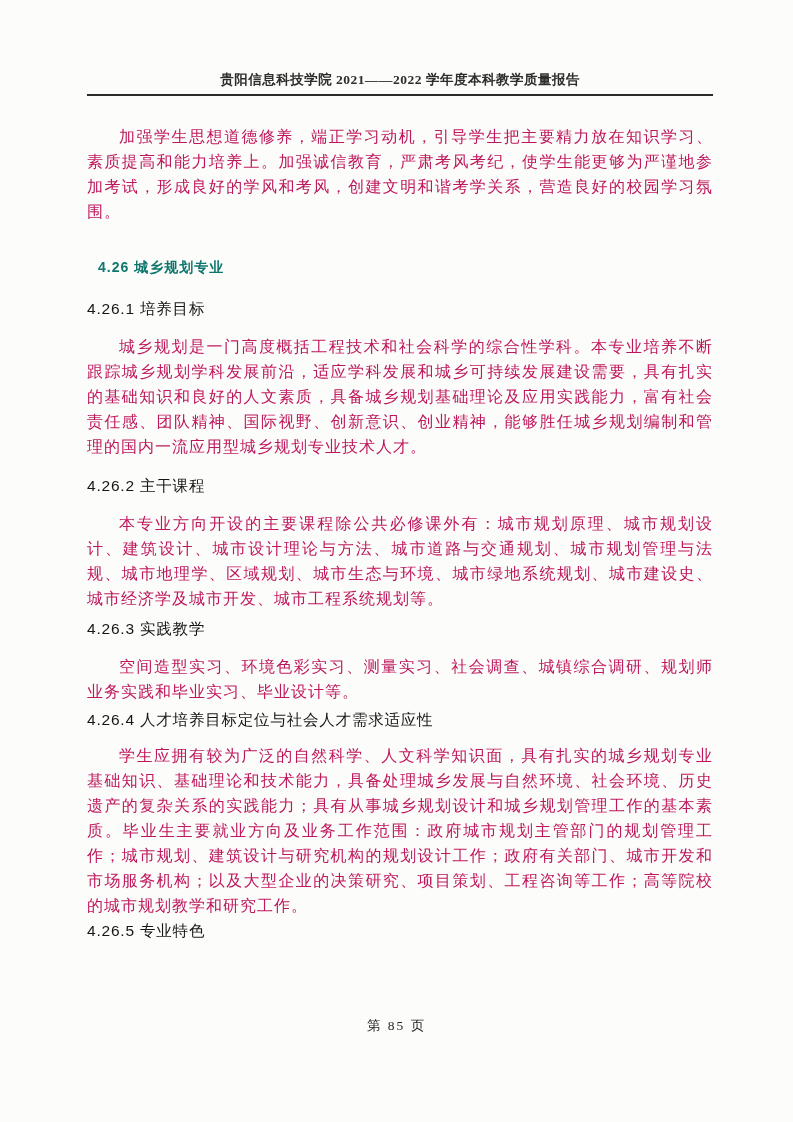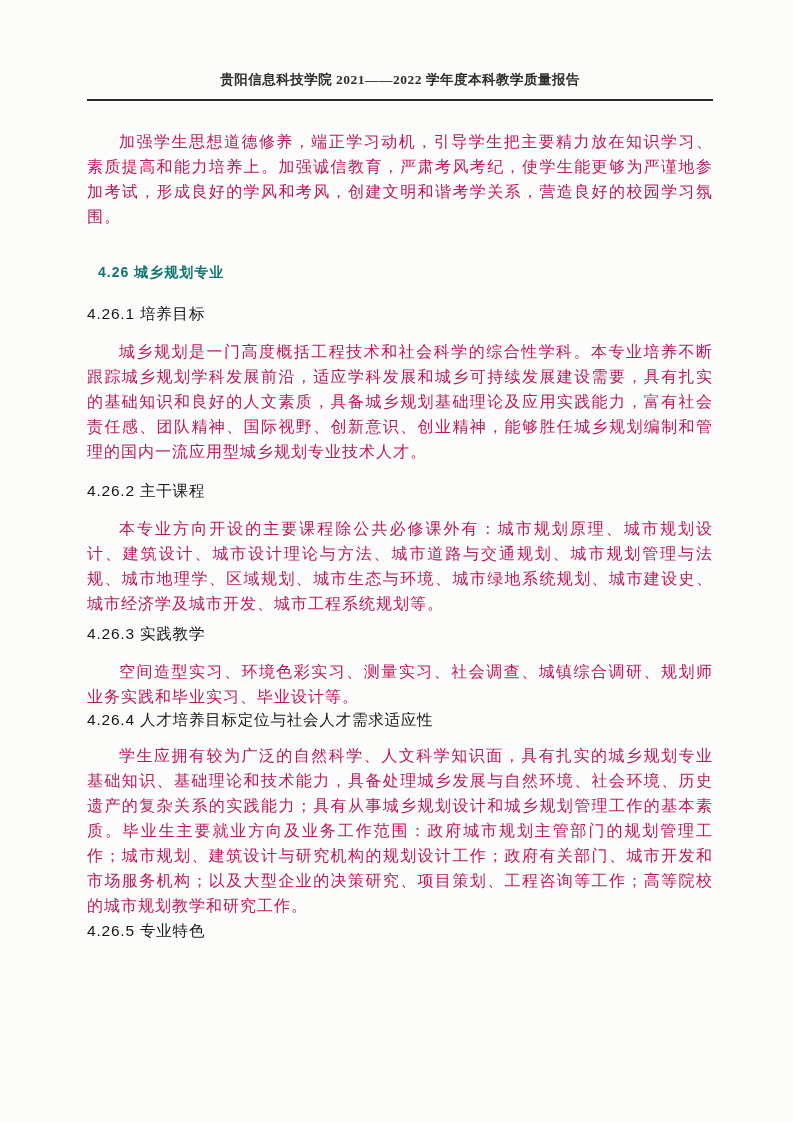--- a/index.html
+++ b/index.html
@@ -16,21 +16,21 @@
     color: #1f1f1f;
     overflow: hidden;
     font-family: "Liberation Serif", "DejaVu Serif", serif;
   }
   .content {
     padding: 0 80px 0 87px;
   }
   .running-head {
     margin: 0;
     padding-top: 71px;
-    padding-bottom: 10px;
+    padding-bottom: 5px;
     text-align: center;
     font-size: 13.5px;
     font-weight: bold;
     color: #2e2e2e;
     letter-spacing: 0.5px;
     border-bottom: 2px solid #2a2a2a;
   }
   .para {
     margin: 0;
     font-size: 16px;
@@ -83,20 +83,21 @@
 
     <h2 class="subheading" style="margin-top:18px">4.26.1 培养目标</h2>
     <p class="para" style="margin-top:15px">城乡规划是一门高度概括工程技术和社会科学的综合性学科。本专业培养不断跟踪城乡规划学科发展前沿，适应学科发展和城乡可持续发展建设需要，具有扎实的基础知识和良好的人文素质，具备城乡规划基础理论及应用实践能力，富有社会责任感、团队精神、国际视野、创新意识、创业精神，能够胜任城乡规划编制和管理的国内一流应用型城乡规划专业技术人才。</p>
 
     <h2 class="subheading" style="margin-top:16px">4.26.2 主干课程</h2>
     <p class="para" style="margin-top:15px">本专业方向开设的主要课程除公共必修课外有：城市规划原理、城市规划设计、建筑设计、城市设计理论与方法、城市道路与交通规划、城市规划管理与法规、城市地理学、区域规划、城市生态与环境、城市绿地系统规划、城市建设史、城市经济学及城市开发、城市工程系统规划等。</p>
 
     <h2 class="subheading" style="margin-top:7px">4.26.3 实践教学</h2>
     <p class="para" style="margin-top:15px">空间造型实习、环境色彩实习、测量实习、社会调查、城镇综合调研、规划师业务实践和毕业实习、毕业设计等。</p>
 
-    <h2 class="subheading" style="">4.26.4 人才培养目标定位与社会人才需求适应性</h2>
+    <h2 class="subheading" style="margin-top:5px">4.26.4 人才培养目标定位与社会人才需求适应性</h2>
     <p class="para" style="margin-top:13px">学生应拥有较为广泛的自然科学、人文科学知识面，具有扎实的城乡规划专业基础知识、基础理论和技术能力，具备处理城乡发展与自然环境、社会环境、历史遗产的复杂关系的实践能力；具有从事城乡规划设计和城乡规划管理工作的基本素质。毕业生主要就业方向及业务工作范围：政府城市规划主管部门的规划管理工作；城市规划、建筑设计与研究机构的规划设计工作；政府有关部门、城市开发和市场服务机构；以及大型企业的决策研究、项目策划、工程咨询等工作；高等院校的城市规划教学和研究工作。</p>
 
     <h2 class="subheading" style="margin-top:2px">4.26.5 专业特色</h2>
 
   </div>
 
+  <div class="page-footer">第 85 页</div>
 </div>
 
 </body></html>

